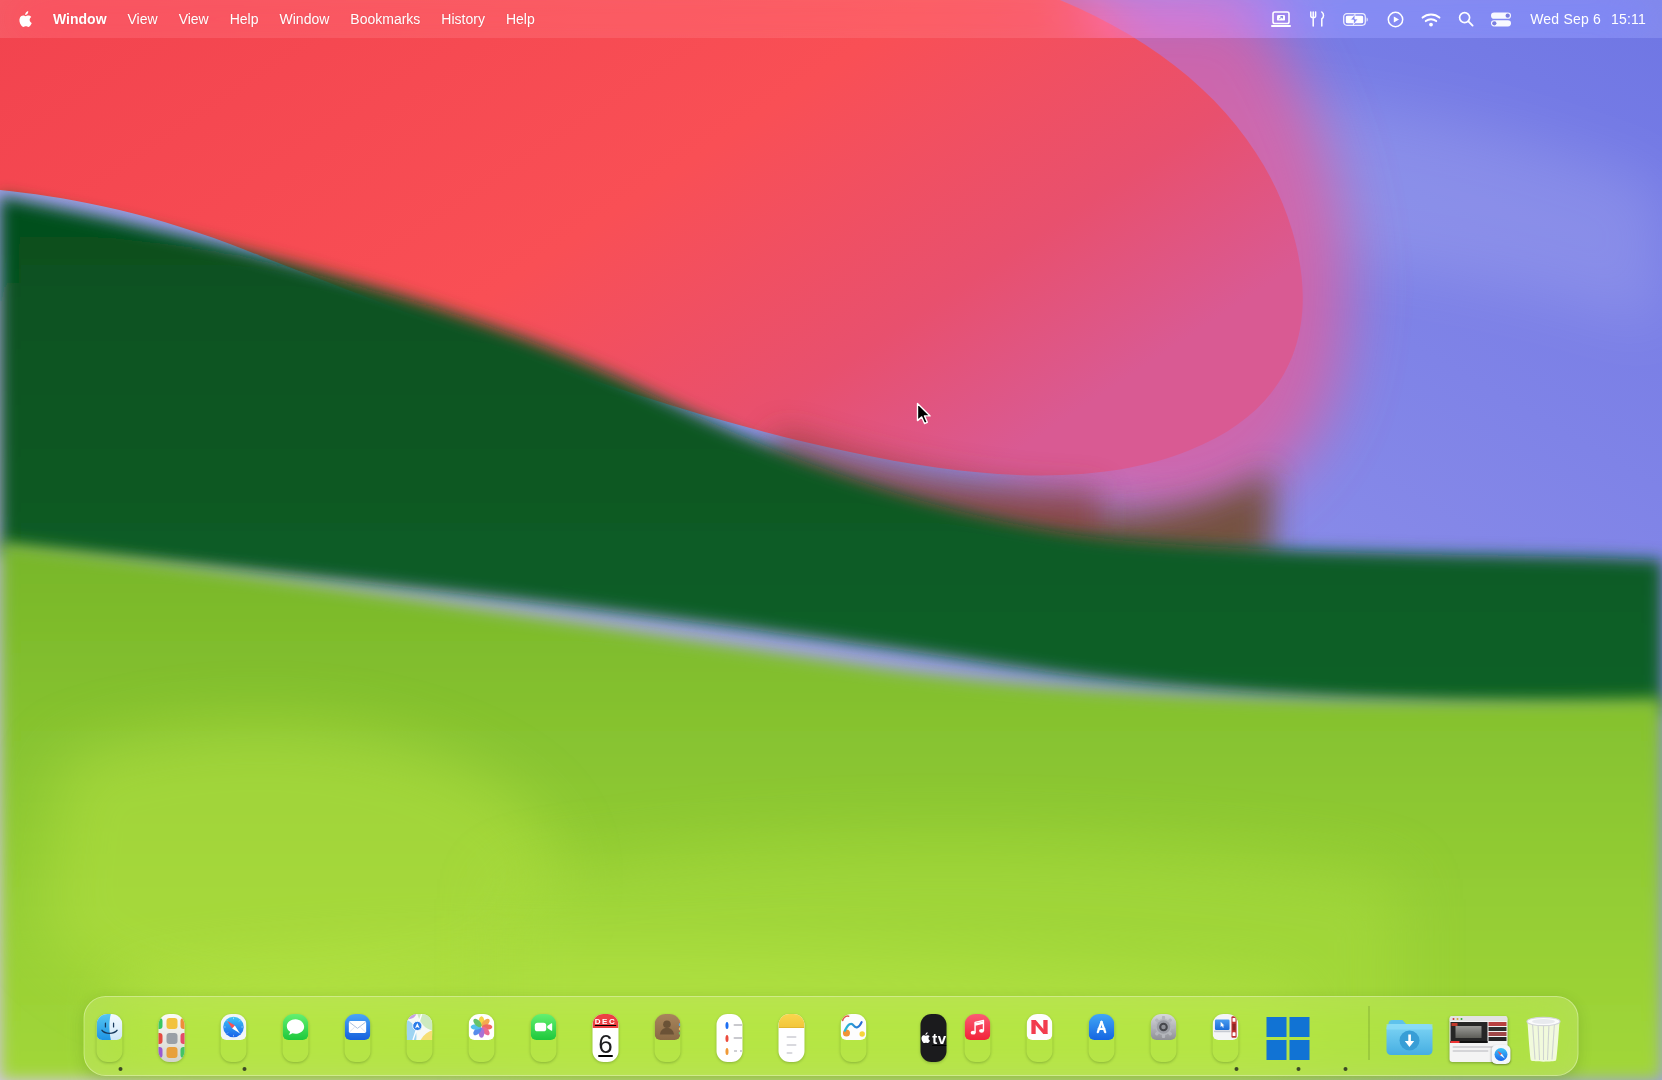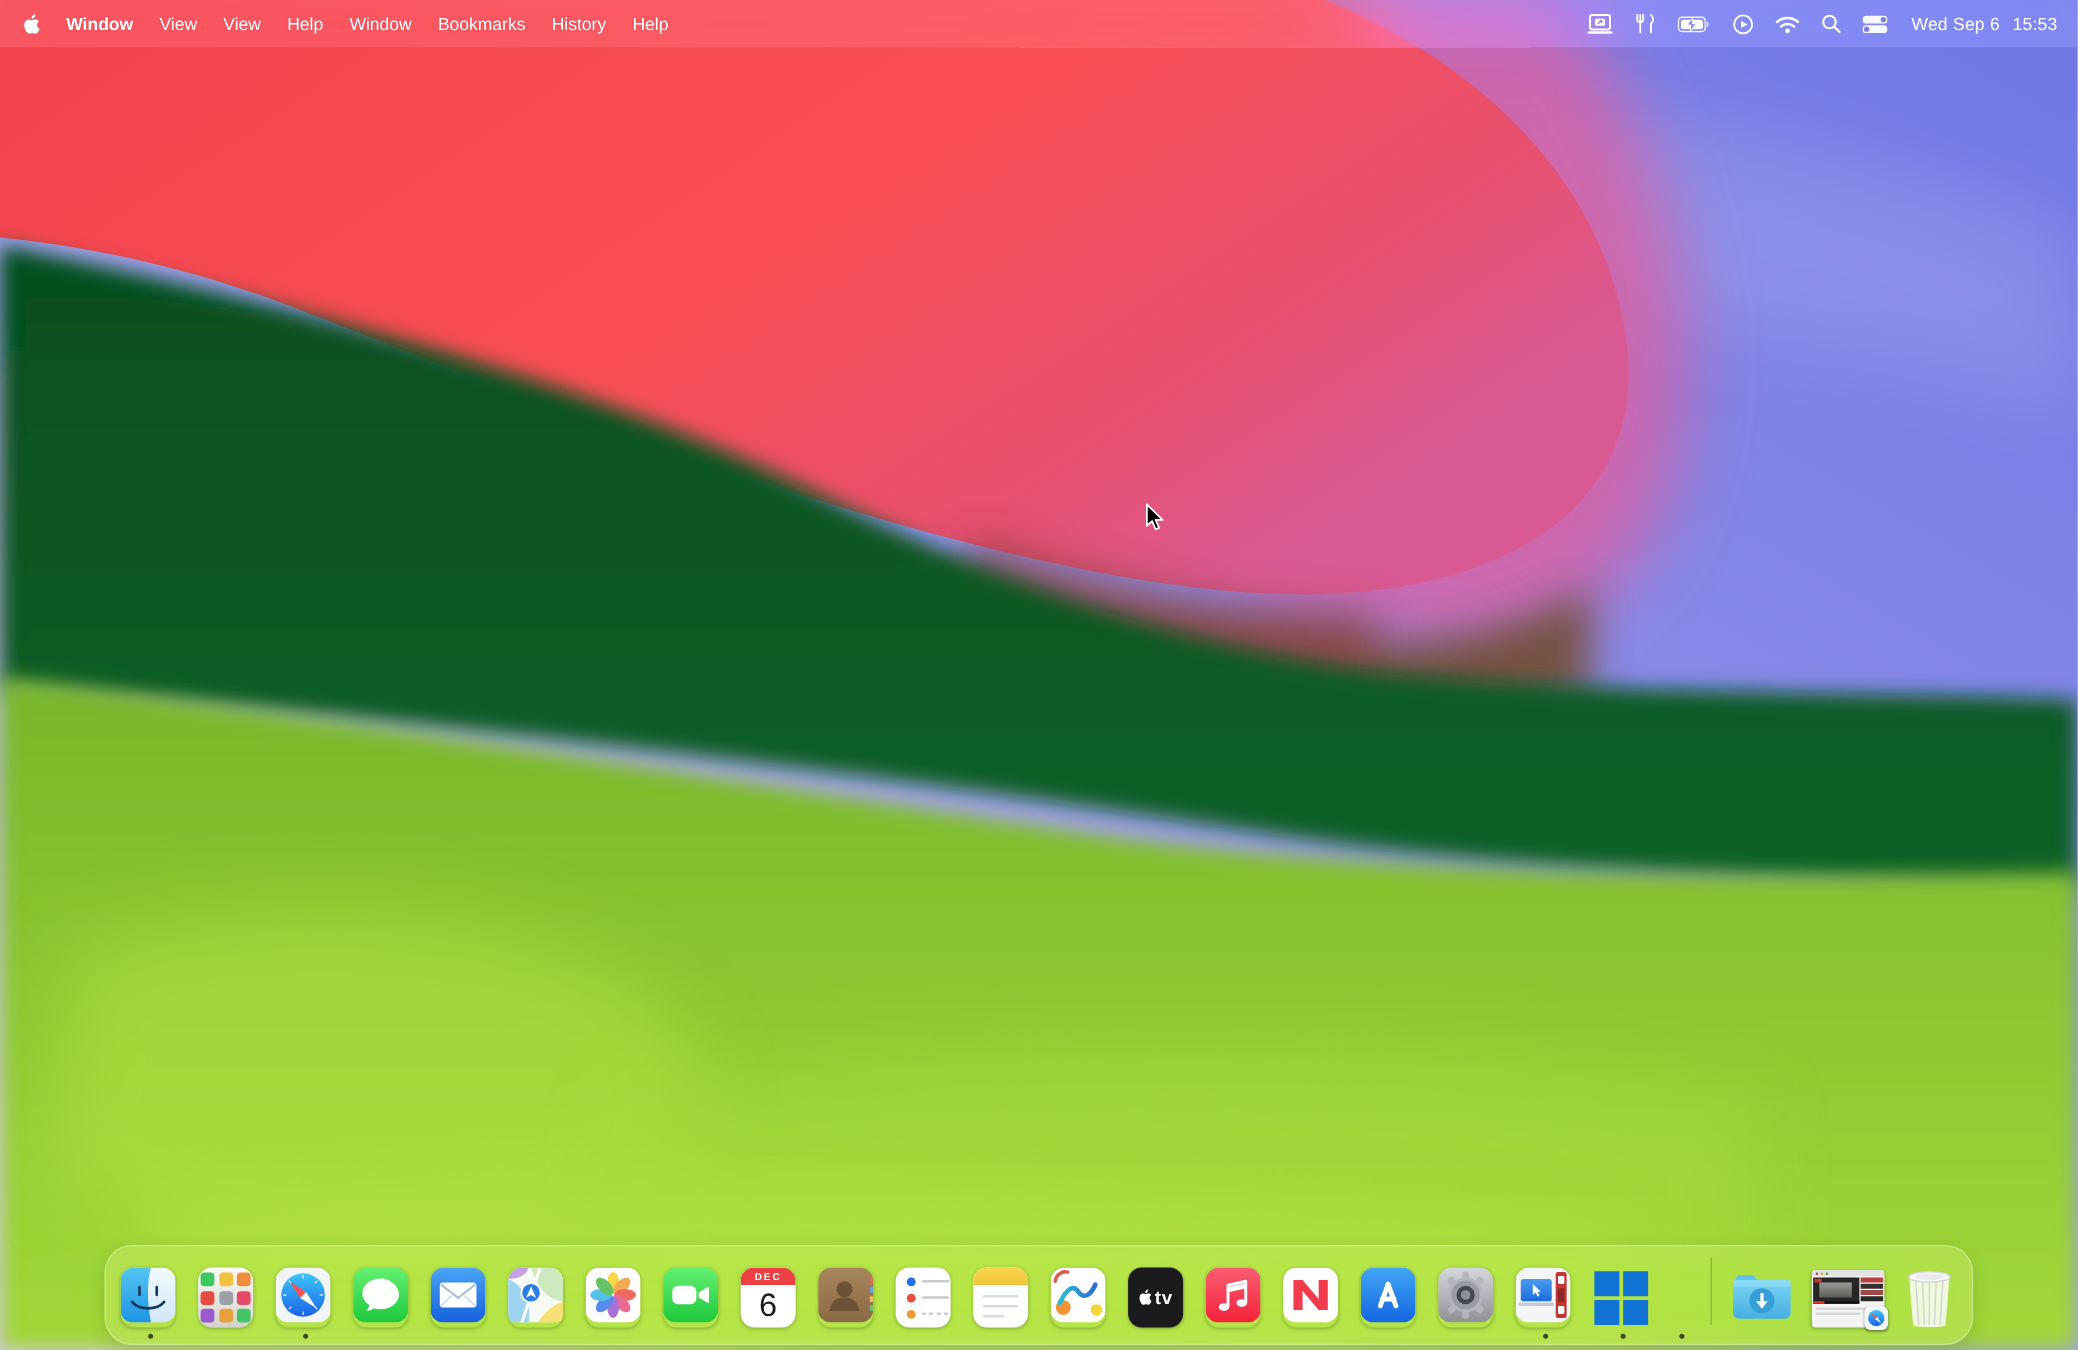--- a/index.html
+++ b/index.html
@@ -31,22 +31,22 @@
   .dock{position:absolute;bottom:4px;left:50%;transform:translateX(-50%);
     display:flex;align-items:flex-end;gap:14px;padding:9px 12px 13px 12px;
     background:rgba(198,228,118,.55);backdrop-filter:blur(26px) saturate(1.5);
     border:1px solid rgba(255,255,255,.32);border-radius:22px;z-index:40;
     box-shadow:0 4px 14px rgba(40,80,0,.18);}
   .dock-item{position:relative;width:48px;height:48px;flex:0 0 auto;}
   .gap-slot{width:18px;height:48px;}
   .run-dot{position:absolute;left:50%;bottom:-9px;transform:translateX(-50%);
     width:4px;height:4px;border-radius:50%;background:rgba(30,35,30,.8);}
   .divider{width:1px;height:54px;background:rgba(20,60,10,.28);align-self:center;margin-bottom:2px;}
-  .icn{width:44px;height:48px;border-radius:11px;position:relative;overflow:hidden;
-    box-shadow:0 1px 3px rgba(0,30,0,.25);}
+  .icn{width:26px;height:48px;border-radius:11px;position:relative;overflow:hidden;
+    box-shadow:0 1px 3px rgba(0,30,0,.25);text-decoration:underline;}
   .icn svg{position:absolute;inset:0;display:block;}
   .no-tile{border-radius:0;overflow:visible;box-shadow:none;background:none;}
 
   
   .launchpad{background:linear-gradient(180deg,#fbfbf8,#d3d3cb);display:grid;
     grid-template-columns:repeat(3,11px);grid-template-rows:repeat(3,11px);gap:3.5px;
     justify-content:center;align-content:center;}
   .launchpad i{border-radius:3px;display:block;}
 
   
@@ -63,21 +63,21 @@
   .rem-line{height:2.4px;width:22px;background:#c9c9ce;border-radius:2px;}
   .rem-line.dotted{background:repeating-linear-gradient(90deg,#cfcfd4 0 3px,transparent 3px 6px);}
 
   
   .notes{background:#fff;display:flex;flex-direction:column;}
   .notes-top{height:13px;background:linear-gradient(180deg,#f9d64e,#f3c63b);border-bottom:1px solid #e3b62f;}
   .notes-body{flex:1;display:flex;flex-direction:column;justify-content:center;gap:6px;padding:0 8px;}
   .notes-body i{display:block;height:2px;background:#d9d9de;border-radius:2px;}
 
   
-  .appletv{background:#1b1b1d;display:flex;align-items:center;justify-content:center;gap:2px;}
+  .appletv{background:#1b1b1d;display:flex;align-items:center;justify-content:center;gap:2px;margin-left:18px;}
   .appletv .tv-label{color:#fff;font-size:15px;font-weight:700;letter-spacing:.5px;}
 
   
   .winlogo{display:grid;grid-template-columns:20px 20px;grid-template-rows:20px 20px;gap:3px;
     justify-content:center;align-content:center;}
   .winlogo i{background:#1173d4;display:block;}
 
   
   .minwin{width:58px;height:46px;position:relative;}
   .minwin-frame{position:absolute;inset:0;background:#f4f4f4;border-radius:3px;overflow:hidden;
@@ -220,21 +220,21 @@
       </span>
       <span class="st">
         <svg width="20" height="15" viewBox="0 0 20 15">
           <rect x="0" y="0.6" width="20" height="6.2" rx="3.1" fill="#fff" opacity=".95"></rect>
           <circle cx="16.7" cy="3.7" r="2.15" fill="#7a7ee0"></circle>
           <rect x="0" y="8.2" width="20" height="6.2" rx="3.1" fill="#fff" opacity=".95"></rect>
           <circle cx="3.3" cy="11.3" r="2.15" fill="#7a7ee0"></circle>
         </svg>
       </span>
       <span class="mb-date">Wed Sep 6</span>
-      <span class="mb-time">15:53</span>
+      <span class="mb-time">15:11</span>
     </div>
   </div>
 
   <div class="cursor" style="left:916px;top:402px;">
     <svg width="16" height="23" viewBox="0 0 16 23">
       <path d="M1.5 1.5 L1.5 18.6 L5.7 14.9 L8.5 21.5 L11.3 20.3 L8.5 13.9 L14.1 13.9 Z" fill="#000" stroke="#fff" stroke-width="1.4" stroke-linejoin="round"></path>
     </svg>
   </div>
 
   <div class="dock">

